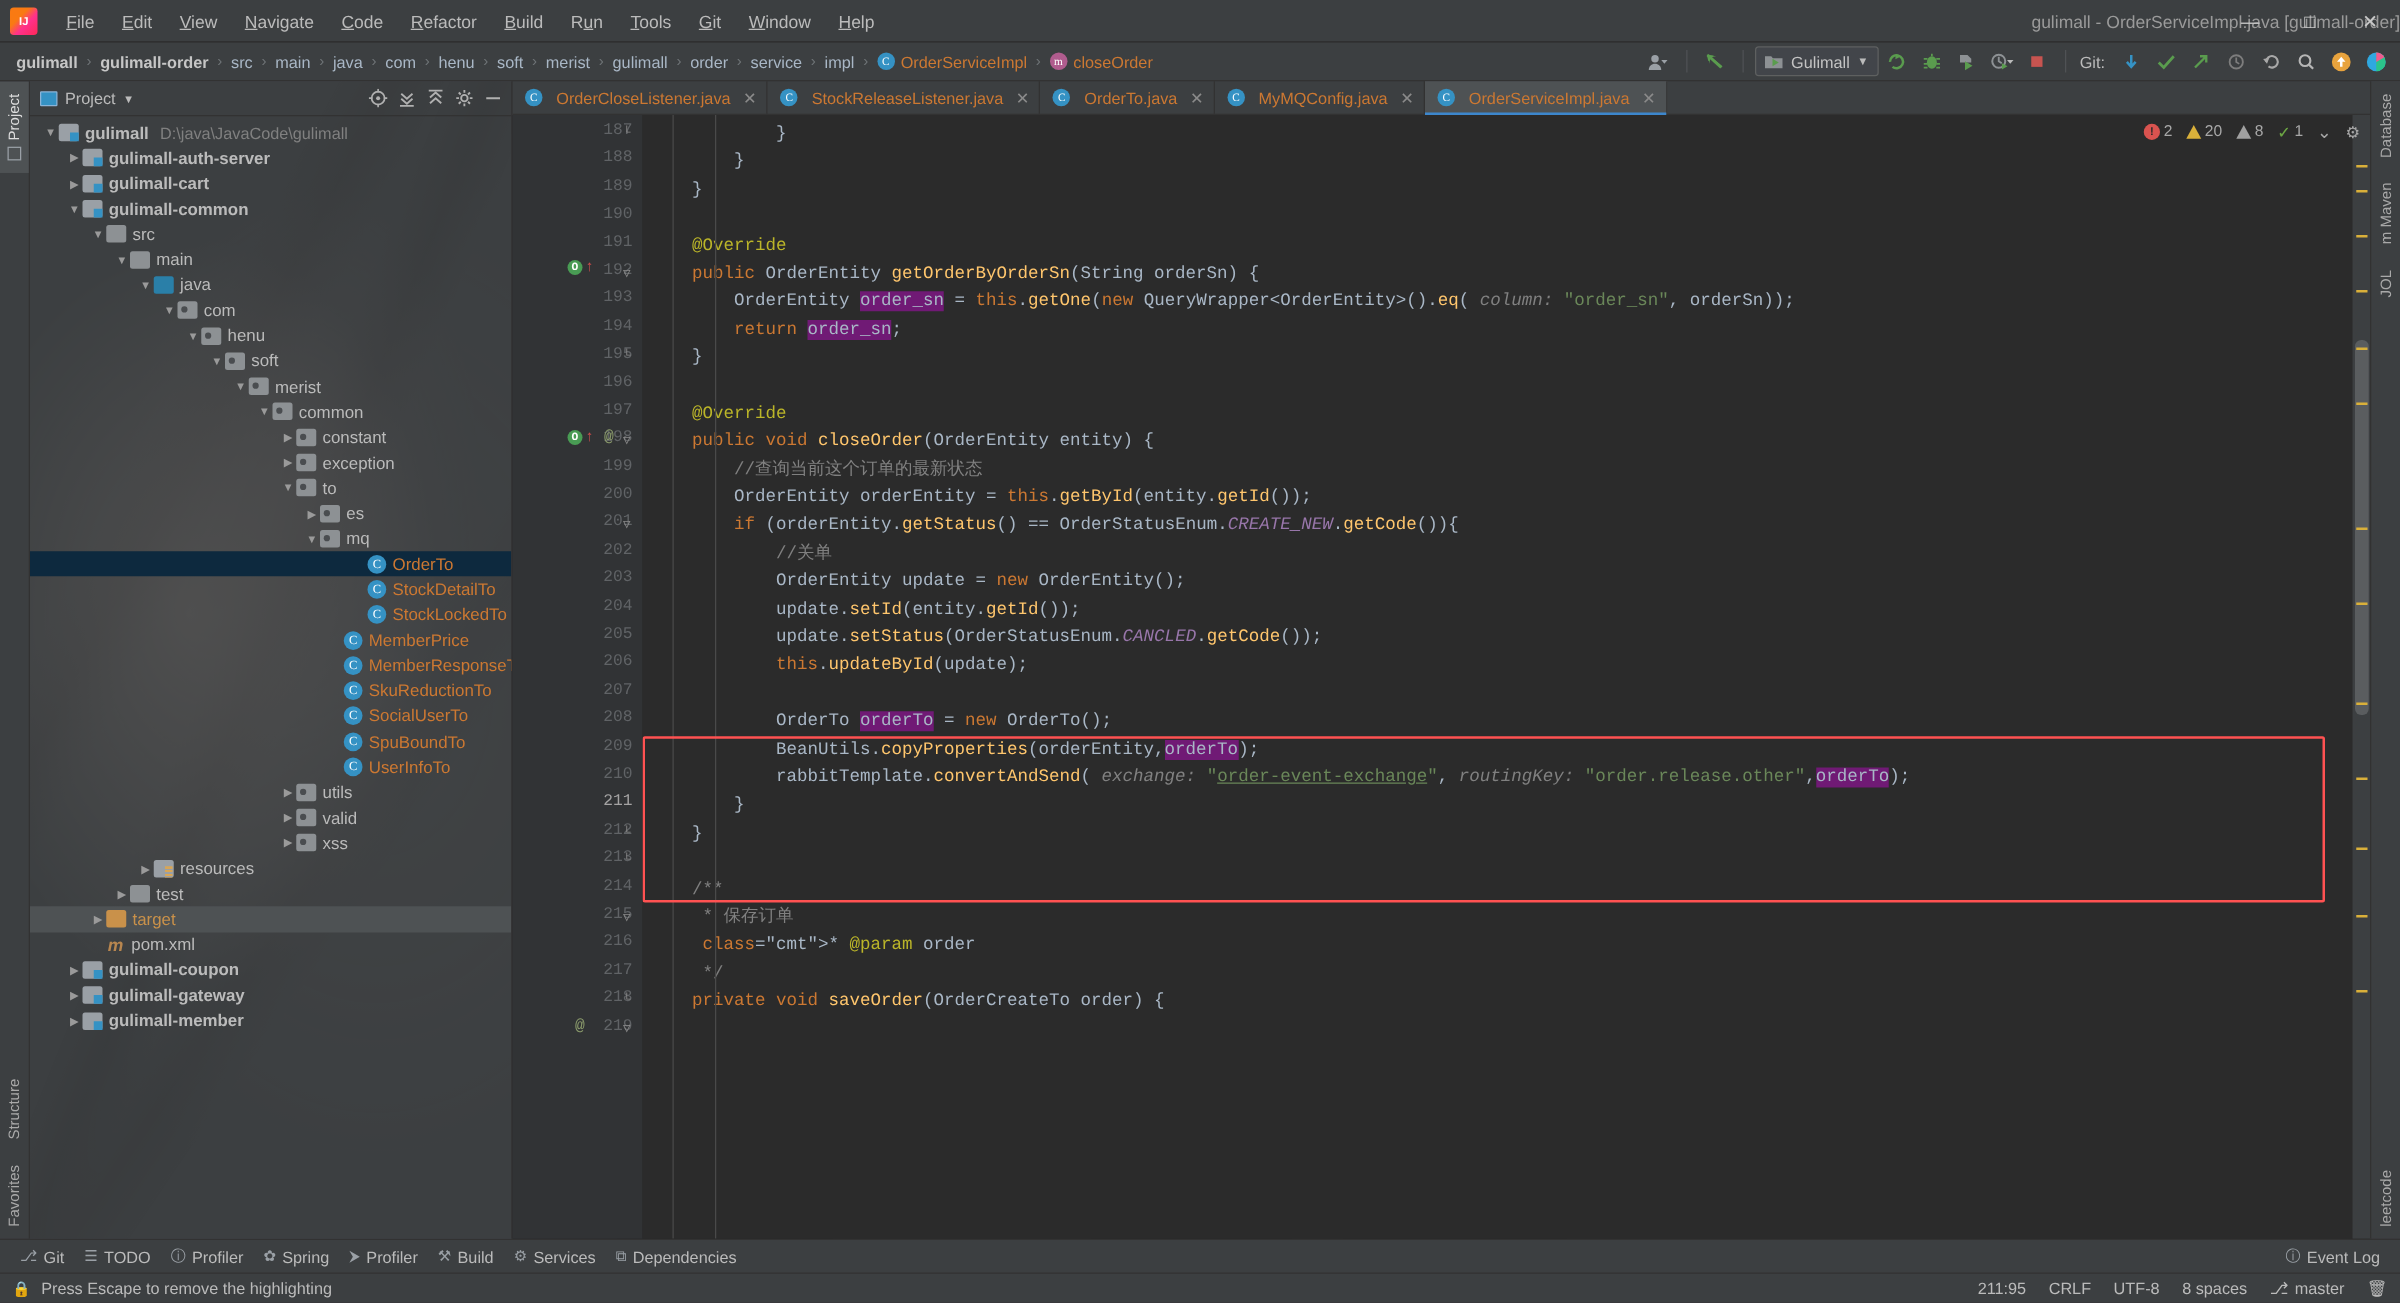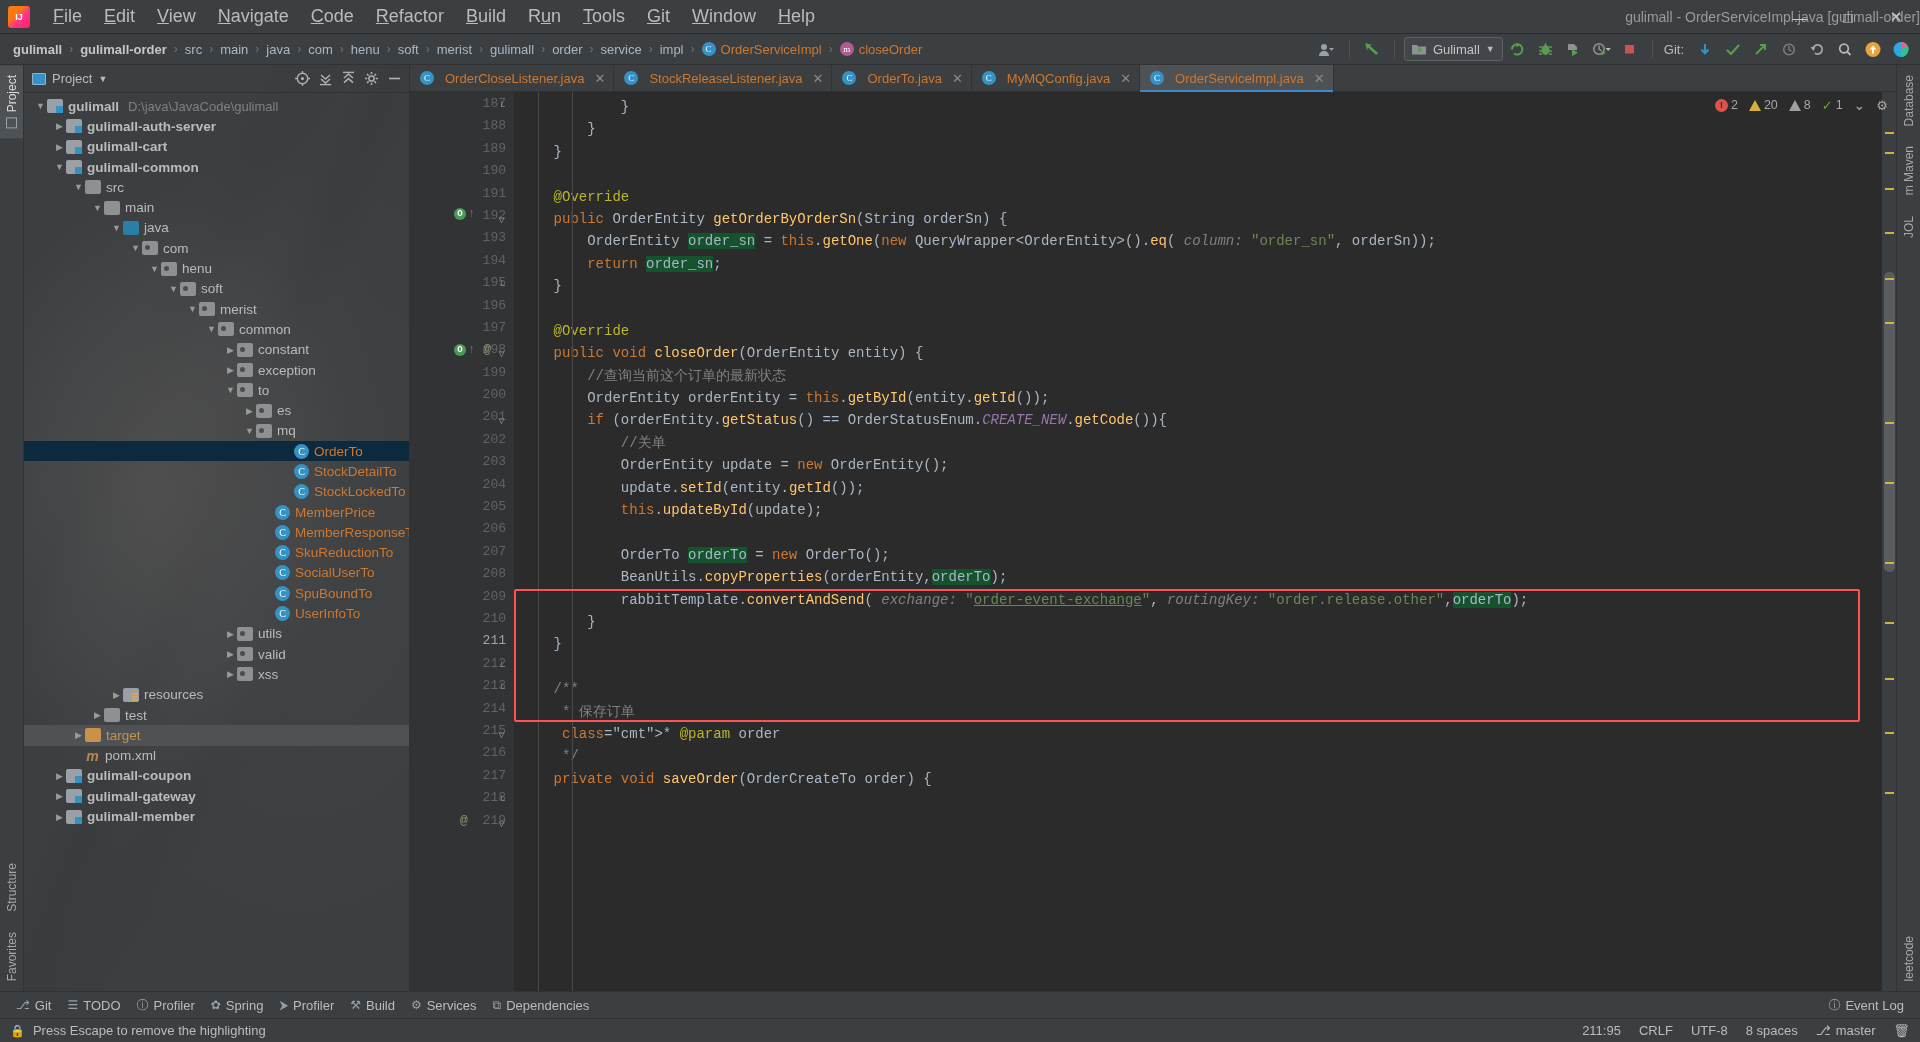--- a/index.html
+++ b/index.html
@@ -31,21 +31,21 @@
     border-radius: 3px;
     background: linear-gradient(135deg,#f97a12 0%,#f97a12 35%,#ff318c 60%,#fe2857 100%);
     position: relative; flex: 0 0 22px;
   }
   .ij-logo::after {
     content: "IJ"; position: absolute; left: 0; top: 0; right: 0; bottom: 0;
     color: #fff; font-size: 9px; font-weight: bold;
     display: flex; align-items: center; justify-content: center;
   }
   .menu-item {
-    font-size: 18px; color: #bbbbbb; padding: 3px 11px;
+    font-size: 14px; color: #bbbbbb; padding: 3px 11px;
     cursor: default; white-space: nowrap;
   }
   .menu-item .mn { text-decoration: underline; }
   .win-title {
     position: absolute; left: 0; right: 0; text-align: right;
     font-size: 14px; color: #9a9a9a; pointer-events: none;
   }
   .win-ctrls {
     position: absolute; right: 0; top: 0; height: 34px;
     display: flex; align-items: center;
@@ -258,21 +258,21 @@
     padding-top: 4px; color: #a9b7c6; background: #2b2b2b;
   }
   .cline { height: 22.4px; line-height: 22.4px; white-space: pre; padding-left: 6px; }
   .kw   { color: #cc7832; }
   .mth  { color: #ffc66d; }
   .str  { color: #6a8759; }
   .cmt  { color: #808080; }
   .ann  { color: #bbb529; }
   .stat { color: #9876aa; font-style: italic; }
   .hint { color: #808080; font-style: italic; }
-  .hl   { background: #14532d; }
+  .hl   { background: #701a75; }
   .und  { text-decoration: underline; }
 
   .indentguide {
     position: absolute; top: 0; bottom: 0; width: 1px;
     background: #4a4a4a;
   }
   .redbox {
     position: absolute; border: 2px solid #ff5252; pointer-events: none;
     border-radius: 2px;
   }
@@ -965,20 +965,21 @@
             <div class="cline">    }</div>
             <div class="cline">&nbsp;</div>
             <div class="cline">    <span class="ann">@Override</span></div>
             <div class="cline">    <span class="kw">public</span> <span class="kw">void</span> <span class="mth">closeOrder</span>(OrderEntity entity) {</div>
             <div class="cline">        <span class="cmt">//查询当前这个订单的最新状态</span></div>
             <div class="cline">        OrderEntity orderEntity = <span class="kw">this</span>.<span class="mth">getById</span>(entity.<span class="mth">getId</span>());</div>
             <div class="cline">        <span class="kw">if</span> (orderEntity.<span class="mth">getStatus</span>() == OrderStatusEnum.<span class="stat">CREATE_NEW</span>.<span class="mth">getCode</span>()){</div>
             <div class="cline">            <span class="cmt">//关单</span></div>
             <div class="cline">            OrderEntity update = <span class="kw">new</span> OrderEntity();</div>
             <div class="cline">            update.<span class="mth">setId</span>(entity.<span class="mth">getId</span>());</div>
+            <div class="cline">            update.<span class="mth">setStatus</span>(OrderStatusEnum.<span class="stat">CANCLED</span>.<span class="mth">getCode</span>());</div>
             <div class="cline">            <span class="kw">this</span>.<span class="mth">updateById</span>(update);</div>
             <div class="cline">&nbsp;</div>
             <div class="cline">            OrderTo <span class="hl">orderTo</span> = <span class="kw">new</span> OrderTo();</div>
             <div class="cline">            BeanUtils.<span class="mth">copyProperties</span>(orderEntity,<span class="hl">orderTo</span>);</div>
             <div class="cline">            rabbitTemplate.<span class="mth">convertAndSend</span>( <span class="hint">exchange:</span> <span class="str">"<span class="und">order-event-exchange</span>"</span>, <span class="hint">routingKey:</span> <span class="str">"order.release.other"</span>,<span class="hl">orderTo</span>);</div>
             <div class="cline">        }</div>
             <div class="cline">    }</div>
             <div class="cline">&nbsp;</div>
             <div class="cline">    <span class="cmt">/**</span></div>
             <div class="cline">     <span class="cmt">* 保存订单</span></div>

